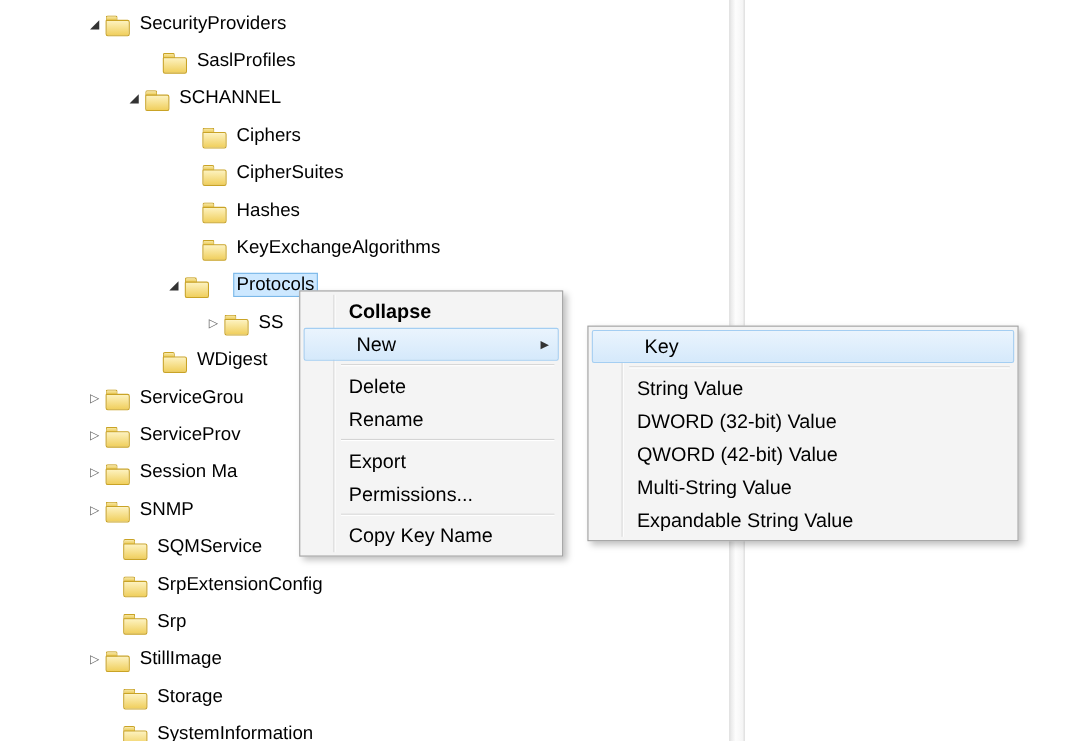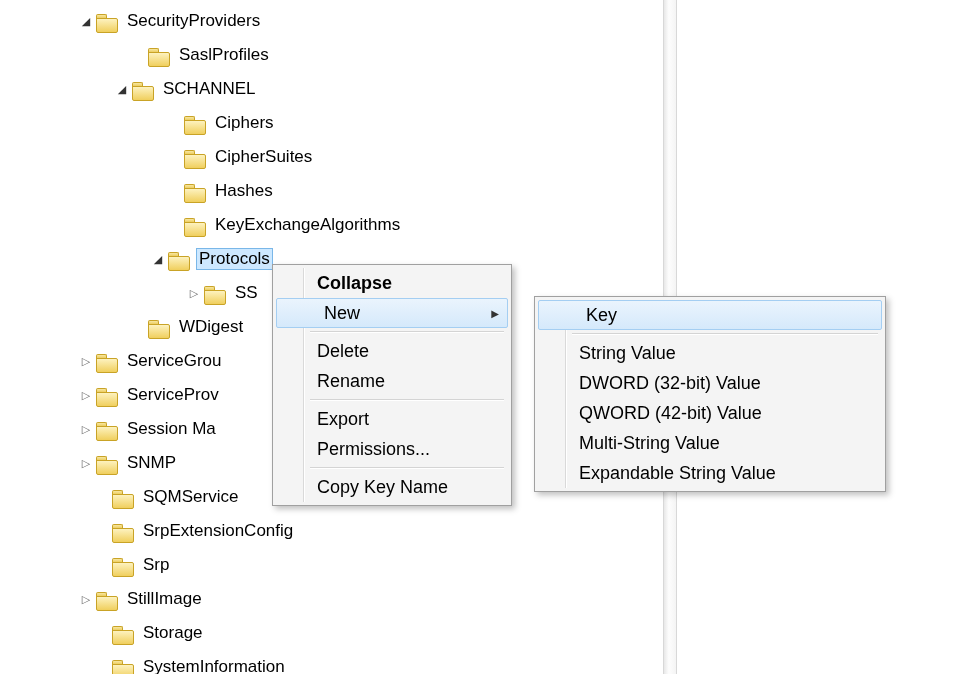--- a/index.html
+++ b/index.html
@@ -56,20 +56,21 @@
     width: 20px; height: 13px;
     background: linear-gradient(#fdf2bf, #f0cf5d);
     border: 1px solid #c9a326;
     border-radius: 1px 2px 2px 2px;
   }
   .label { padding: 1px 3px; }
   .label.selected {
     background: #cde8ff;
     border: 1px solid #7ab7e8;
     padding: 0 2px;
+    margin-left: 16px;
   }
   
   .divider {
     position: absolute;
     top: 0;
     left: 663px;
     width: 14px;
     height: 674px;
     background: linear-gradient(to right, #e8e8e8, #fdfdfd 40%, #f4f4f4);
     border-left: 1px solid #d8d8d8;
@@ -112,21 +113,21 @@
     border-bottom: 1px solid #fff;
     height: 0;
   }
   .submenu-arrow {
     position: absolute;
     right: 8px;
     font-size: 10px;
     color: #333;
   }
   #menu1 { left: 272px; top: 264px; width: 240px; }
-  #menu2 { left: 534px; top: 296px; width: 352px; }
+  #menu2 { left: 534px; top: 296px; width: 392px; }
 </style>
 </head>
 <body>
 
 <div class="tree">
 
   <div class="row">
     <span class="indent" style="width:78px"></span>
     <span class="expander open">◢</span>
     <span class="folder"></span>

